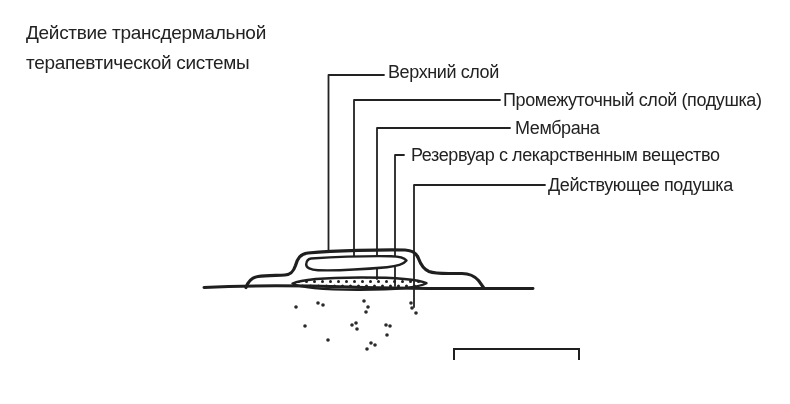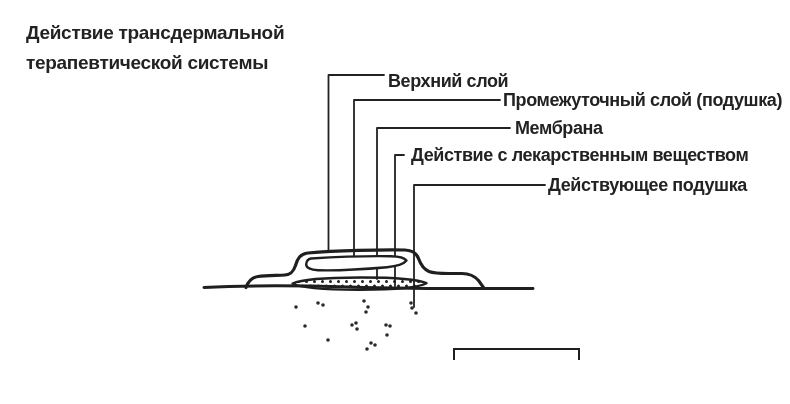--- a/index.html
+++ b/index.html
@@ -8,21 +8,20 @@
     background: #ffffff;
     font-family: "Liberation Sans", sans-serif;
   }
   .canvas {
     position: relative;
     width: 790px;
     height: 360px;
     background: #ffffff;
     overflow: hidden;
     color: #1f1f1f;
-    font-weight: bold;
   }
   .title {
     position: absolute;
     left: 26px;
     top: 18px;
     font-size: 19px;
     line-height: 30px;
     letter-spacing: -0.3px;
     white-space: pre-line;
     color: #222;
@@ -33,21 +32,21 @@
     top: 0;
   }
   .layer-label {
     position: absolute;
     font-size: 18px;
     line-height: 20px;
     letter-spacing: -0.4px;
     white-space: nowrap;
     color: #222;
   }
-  .lbl-top        { left: 388px; top: 71px; }
+  .lbl-top        { left: 388px; top: 62px; }
   .lbl-middle     { left: 503px; top: 90px; }
   .lbl-membrane   { left: 515px; top: 118px; }
   .lbl-reservoir  { left: 411px; top: 145px; }
   .lbl-active     { left: 548px; top: 175px; }
   .skin-box {
     position: absolute;
     left: 453px;
     top: 348px;
     width: 123px;
     height: 41px;
@@ -138,21 +137,21 @@
       <circle cx="416" cy="313" r="1.8"></circle>
     </g>
   </svg>
 
   <div class="layer-label lbl-top">Верхний слой</div>
 
   <div class="layer-label lbl-membrane">Мембрана</div>
 
   <div class="layer-label lbl-middle">Промежуточный слой (подушка)</div>
 
-  <div class="layer-label lbl-reservoir">Действие с лекарственным веществом</div>
+  <div class="layer-label lbl-reservoir">Резервуар с лекарственным вещество</div>
 
   <div class="layer-label lbl-active">Действующее подушка</div>
 
   <div class="skin-box">
     <span>Кожа</span>
   </div>
 
 </div>
 
 </body></html>

